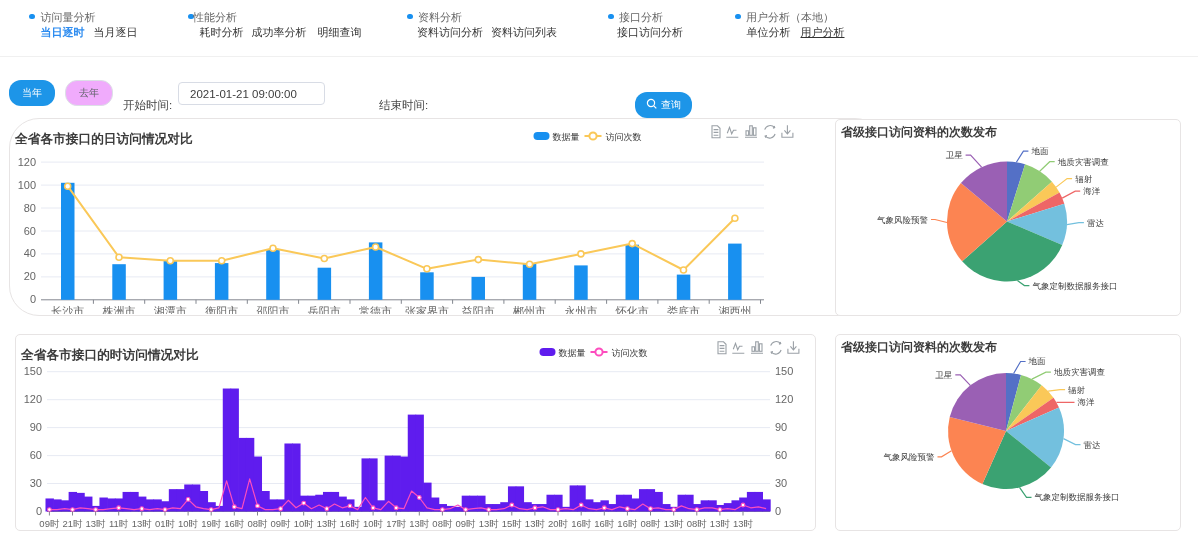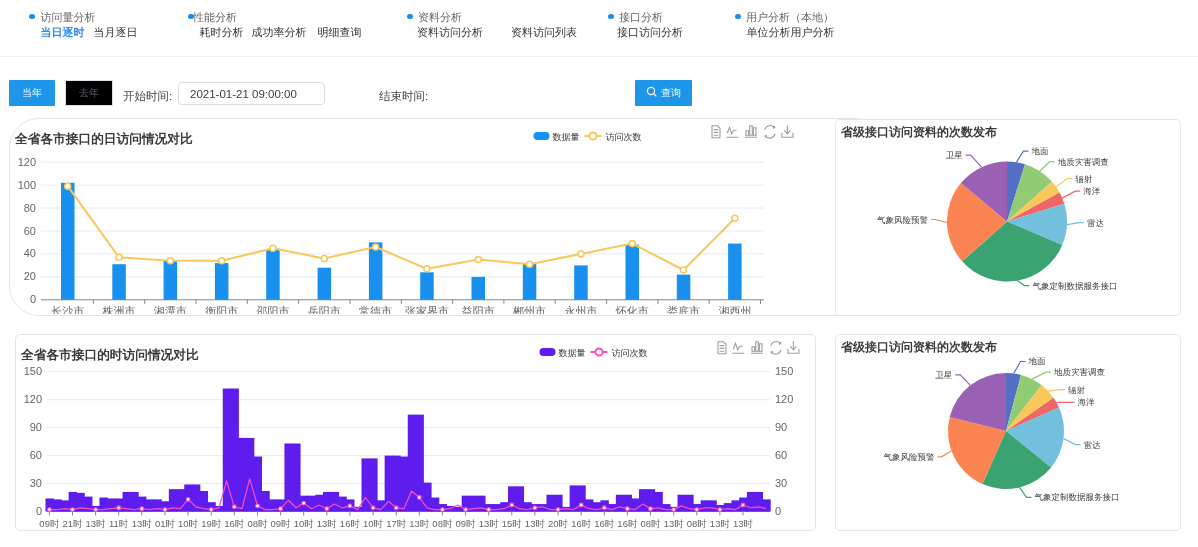--- a/index.html
+++ b/index.html
@@ -3,64 +3,64 @@
 <style>
 * { margin:0; padding:0; box-sizing:border-box; }
 html,body { width:1198px; height:547px; background:#fff; font-family:"Liberation Sans", sans-serif; position:relative; overflow:hidden; }
 .nav { position:absolute; left:0; top:0; width:1198px; height:57px; border-bottom:1px solid #f0f0f0; }
 .g { position:absolute; top:0; }
 .dot { position:absolute; left:0; top:13.5px; width:5.5px; height:5.5px; border-radius:50%; background:#1890f0; }
 .t1 { position:absolute; top:10px; font-size:11px; color:#666; white-space:nowrap; }
 .t2 { position:absolute; left:11.5px; top:24.5px; font-size:11px; color:#333; white-space:nowrap; }
 .t2 .act { color:#2d8cf0; font-weight:bold; }
 .toolbar { position:absolute; left:0; top:58px; width:1198px; height:50px; }
-.btn { position:absolute; top:22px; height:26px; line-height:24px; text-align:center; font-size:10px; border-radius:1px; }
+.btn { position:absolute; top:22px; height:26px; line-height:24px; text-align:center; font-size:10px; border-radius:12px; }
 .primary { background:#1d95e8; color:#fff; line-height:26px; }
-.ghost { background:#000000; color:#5f6368; border:1px solid #dcdfe6; }
-.lbl { position:absolute; top:31px; font-size:11.5px; color:#454545; }
+.ghost { background:#f0abfc; color:#5f6368; border:1px solid #dcdfe6; }
+.lbl { position:absolute; top:40px; font-size:11.5px; color:#454545; }
 .inp { position:absolute; top:23.5px; height:23.5px; line-height:22px; border:1px solid #d8dce5; border-radius:4px; font-size:11.5px; color:#3d3d3d; padding-left:11px; }
 .panel { position:absolute; background:#fff; border:1px solid #e7e4e4; border-radius:5px; overflow:hidden; }
 </style></head>
 <body>
 
 <div class="nav">
   <div class="g" style="left:29px">
       <span class="dot"></span>
       <span class="t1" style="left:11.5px">访问量分析</span>
     <div class="t2"><span class="act">当日逐时</span><span style="margin-left:9px;">当月逐日</span></div>
     </div>
   <div class="g" style="left:188px">
       <span class="dot"></span>
       <span class="t1" style="left:5px">性能分析</span>
     <div class="t2"><span>耗时分析</span><span style="margin-left:8px;">成功率分析</span><span style="margin-left:11px;">明细查询</span></div>
     </div>
   <div class="g" style="left:407px">
       <span class="dot"></span>
       <span class="t1" style="left:11px">资料分析</span>
-    <div class="t2" style="left:10px"><span>资料访问分析</span><span style="margin-left:28px;text-align:center;">资料访问列表</span></div>
+    <div class="t2" style="left:10px"><span>资料访问分析</span><span style="margin-left:8px;text-align:center;">资料访问列表</span></div>
     </div>
   <div class="g" style="left:608px">
       <span class="dot"></span>
       <span class="t1" style="left:11px">接口分析</span>
     <div class="t2" style="left:9px"><span>接口访问分析</span></div>
     </div>
   <div class="g" style="left:735px">
       <span class="dot"></span>
       <span class="t1" style="left:11px">用户分析（本地）</span>
-    <div class="t2"><span>单位分析</span><span style="">用户分析</span></div>
+    <div class="t2"><span>单位分析</span><span style="margin-left:10px;text-decoration:underline;">用户分析</span></div>
     </div>
 </div>
 
 <div class="toolbar">
   <div class="btn primary" style="left:9px;width:46px;">当年</div>
   <div class="btn ghost" style="left:65px;width:48px;">去年</div>
   <span class="lbl" style="left:123px;">开始时间:</span>
   <div class="inp" style="left:178px;width:147px;">2021-01-21 09:00:00</div>
   <span class="lbl" style="left:379px;">结束时间:</span>
-  <div class="btn primary qbtn" style="left:635px;width:57px;">
+  <div class="btn primary qbtn" style="left:635px;width:57px;margin-top:12px;">
     <svg width="12" height="12" viewBox="0 0 12 12" style="margin-right:3px;vertical-align:-1.5px;">
         <circle cx="5" cy="5" r="3.6" fill="none" stroke="#fff" stroke-width="1.2"></circle>
         <line x1="7.8" y1="7.8" x2="10.3" y2="10.3" stroke="#fff" stroke-width="1.2"></line>
       </svg>查询</div>
 </div>
 
 <div class="panel" style="left:9px;top:118px;width:876px;height:198px;border-radius:30px;"><svg width="797" height="195" viewBox="0 0 797 195" xmlns="http://www.w3.org/2000/svg" font-family="Liberation Sans, sans-serif">
 <text x="5" y="24" font-size="12.7" font-weight="bold" fill="#3b3b3b">全省各市接口的日访问情况对比</text>
 <line x1="31" y1="157.9" x2="754" y2="157.9" stroke="#e7eaf3" stroke-width="1"></line>
 <line x1="31" y1="134.9" x2="754" y2="134.9" stroke="#e7eaf3" stroke-width="1"></line>

